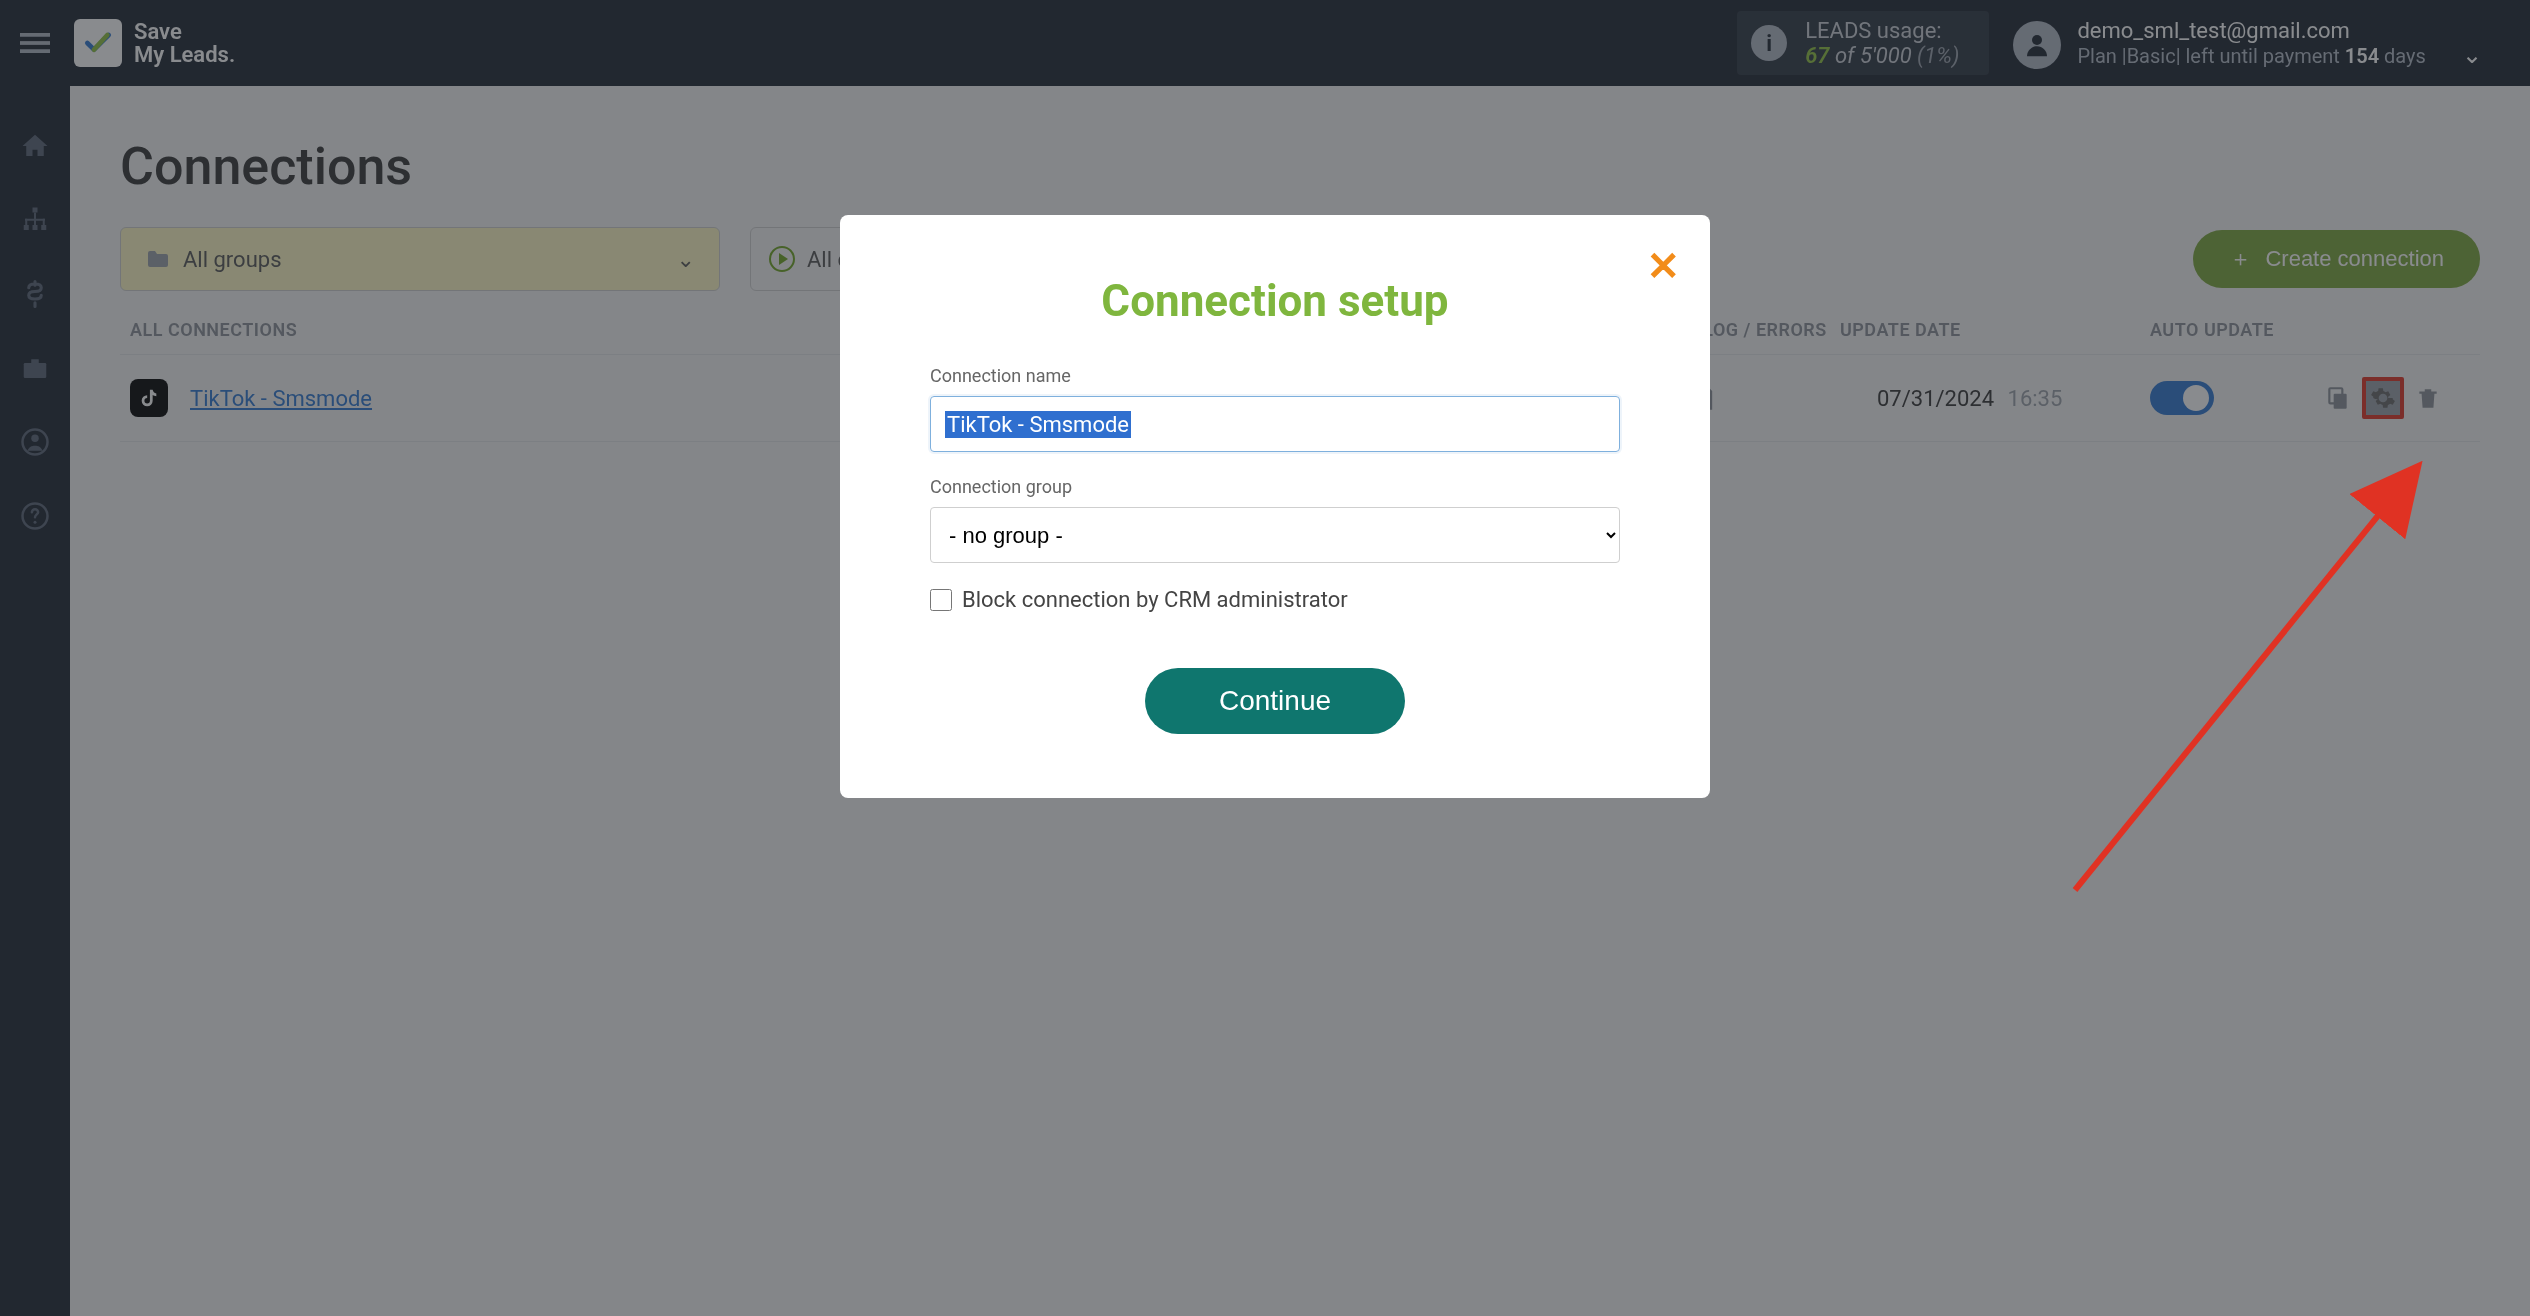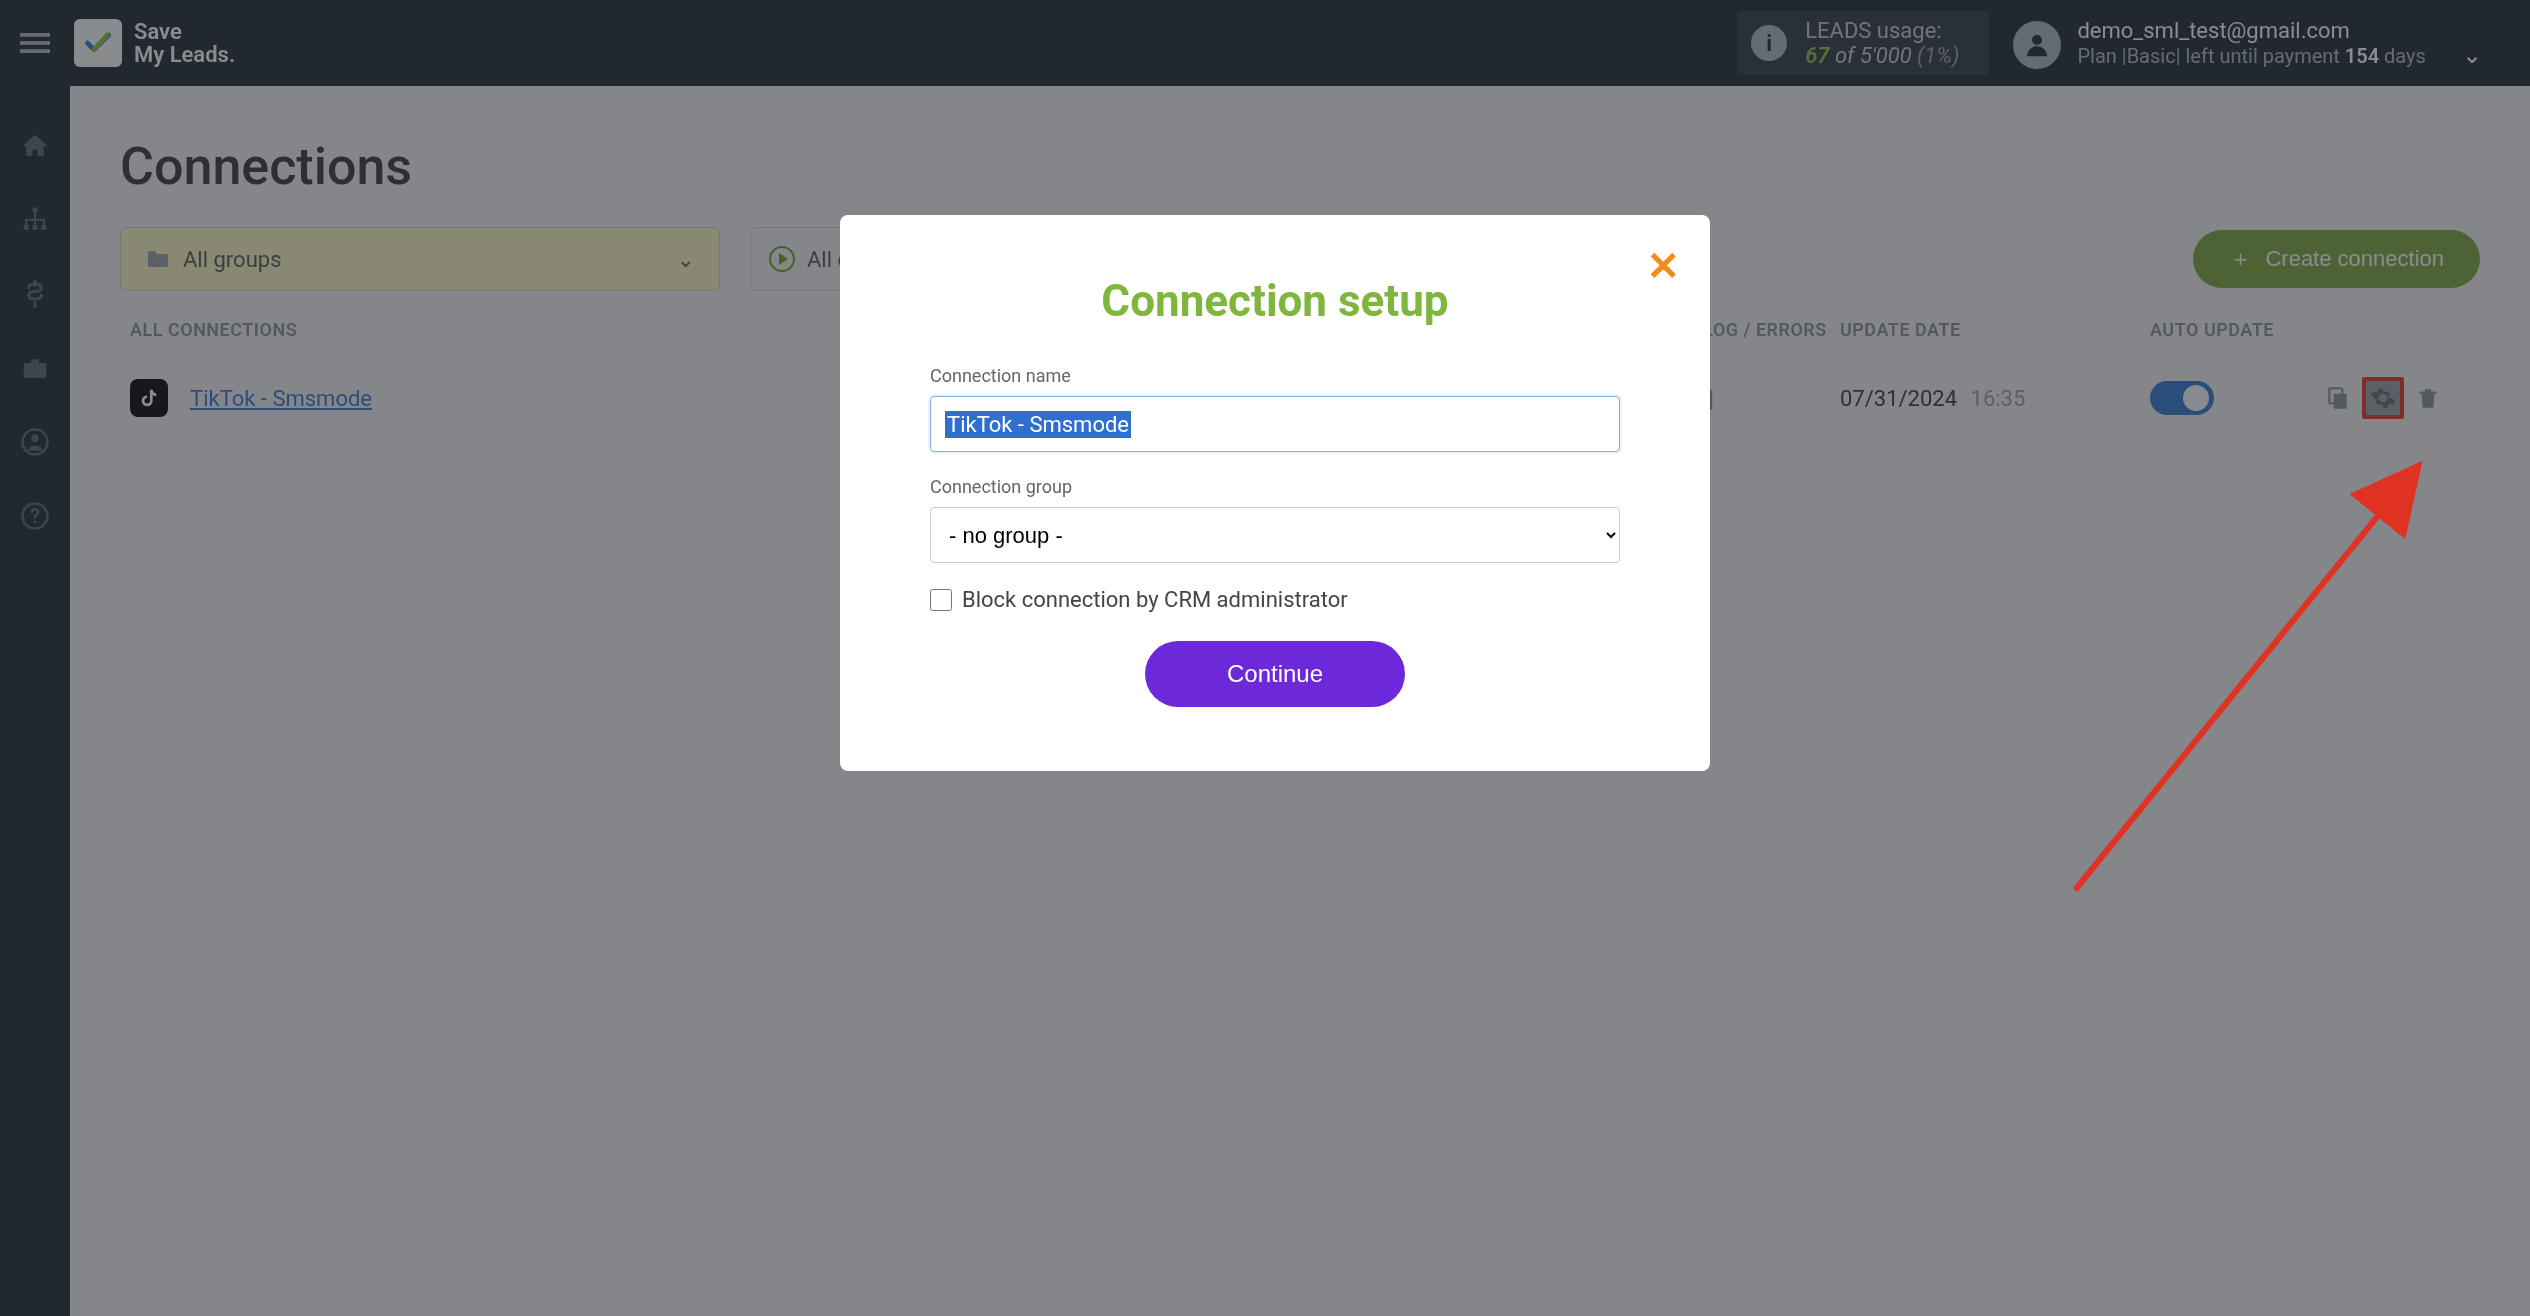--- a/index.html
+++ b/index.html
@@ -173,21 +173,21 @@
     font-size:22px;
     padding: 0 10px;
   }
   .conn-icon {
     width:38px;height:38px;border-radius:8px;background:#000;
     display:flex;align-items:center;justify-content:center;color:#fff;
     margin-right: 22px;
   }
   .conn-link { color:#2e77d0; }
   .log-icon { color:#8a8f97; }
-  .date-main { color:#333; }
+  .date-main { color:#333;margin-left:37px; }
   .date-time { color:#9aa0a8; margin-left:8px; }
 
   .toggle {
     width:64px;height:34px;border-radius:18px;background:#2e77d0;
     position:relative; cursor:pointer;
   }
   .toggle .knob {
     width:26px;height:26px;border-radius:50%;background:#fff;
     position:absolute; top:4px; right:5px;
   }
@@ -226,24 +226,24 @@
   .form-input .sel { background:#2f6fcf; color:#fff; padding:1px 2px;}
   .form-select {
     width:100%; height:56px; font-size:22px;
     border:1px solid #cfcfcf; border-radius:4px; background:#fff;
     padding:0 14px;
   }
   .form-group { margin-bottom: 24px; }
   .check-row { display:flex; align-items:center; gap:10px; font-size:22px; color:#444; margin-top:4px;}
   .check-row input { width:22px;height:22px; }
   .continue-btn {
-    margin: 29px auto 0 auto;
+    margin: 56px auto 0 auto;
     display:block;
     width:260px; height:66px; border:none; border-radius:34px;
-    background:#6d28d9; color:#fff; font-size:24px; font-weight:500; cursor:pointer;
+    background:#0f766e; color:#fff; font-size:28px; font-weight:500; cursor:pointer;
   }
 
   
   .arrow-svg { position:absolute; pointer-events:none; }
 
   svg { display:block; }
 </style>
 </head>
 <body>
 

